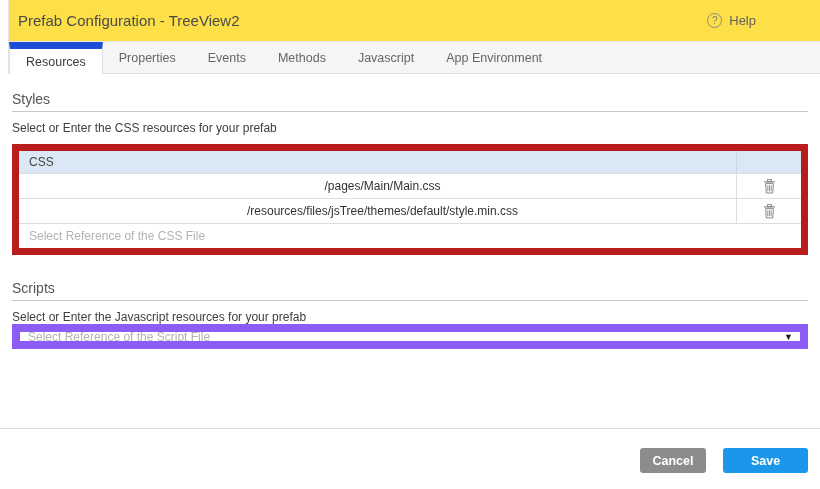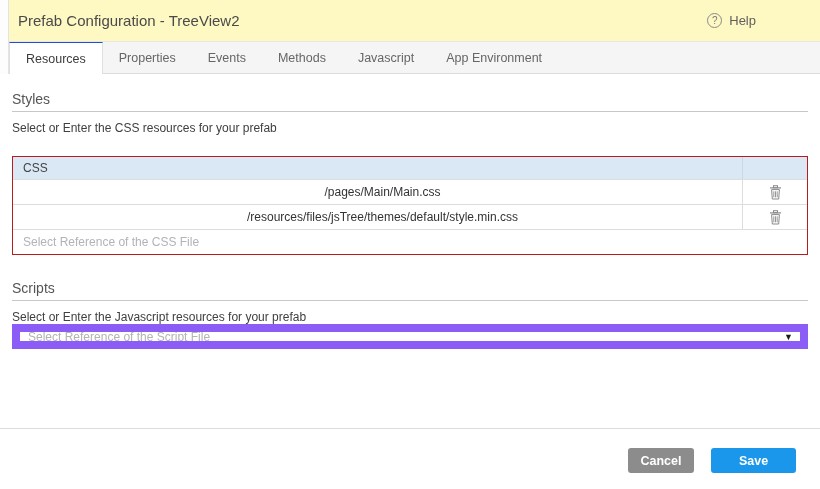--- a/index.html
+++ b/index.html
@@ -5,21 +5,21 @@
   * { margin:0; padding:0; box-sizing:border-box; }
   html,body { width:820px; height:489px; }
   body {
     font-family:"Liberation Sans", sans-serif;
     background:#fff; color:#333;
     position:relative; overflow:hidden;
     font-size:12px;
   }
   
   .titlebar {
-    height:42px; background:#fef9c3;
+    height:42px; background:#fde047;
     border-bottom:1px solid #e7e7e7;
     display:flex; align-items:center; justify-content:space-between;
     padding:0 64px 0 18px;
   }
   .title { font-size:15px; color:#4a4a4a; }
   .help { display:flex; align-items:center; gap:7px; color:#5f5f5f; font-size:13px; cursor:pointer; }
   .help-circle {
     width:15px; height:15px; border:1.4px solid #8a8a8a; border-radius:50%;
     display:flex; align-items:center; justify-content:center;
     font-size:10px; color:#7a7a7a; line-height:1;
@@ -33,32 +33,32 @@
   .tabbar {
     height:32px; background:#f5f5f5; border-bottom:1px solid #ddd;
     display:flex; align-items:stretch; padding-left:9px;
   }
   .tab {
     padding:0 16px; font-size:12.5px; color:#666;
     display:flex; align-items:center; cursor:pointer; white-space:nowrap;
   }
   .tab.active {
     background:#fff; color:#3c3c3c;
-    border-top:1px solid #1d4ed8;
+    border-top:7px solid #1d4ed8;
     border-left:1px solid #e0e0e0; border-right:1px solid #e0e0e0;
     margin-bottom:-1px; position:relative; z-index:2;
   }
   
   .content { padding:0 12px; }
   .section-heading {
     margin-top:17px; font-size:14px; font-weight:400; color:#555;
     padding-bottom:4px; border-bottom:1px solid #c8c8c8;
   }
   .section-subtitle { margin-top:9px; font-size:12px; color:#404040; }
-  .res-table { margin-top:21px; border:1px solid #b91c1c; }
+  .res-table { margin-top:9px; border:7px solid #b91c1c; }
   .thead {
     background:#d9e8f4; height:22px; display:flex; align-items:center;
     font-size:12px; color:#444;
   }
   .thead .cell-main { padding-left:10px; }
   .thead .cell-action { border-left:1px solid #c9d7e3; height:100%; }
   .trow {
     height:25px; border-top:1px solid #ddd; display:flex; align-items:center;
     background:#fff; font-size:12px; color:#333;text-align:center;
   }
@@ -82,21 +82,21 @@
   }
   .combo input {
     flex:1; height:100%; border:none; outline:none;
     font-family:"Liberation Sans", sans-serif;
     font-size:12px; color:#333; padding-left:8px;
   }
   .combo .arrow { font-size:9px; color:#1b1b1b; padding:0 7px 0 4px; cursor:pointer; }
   
   .footer-divider { position:absolute; left:0; right:0; top:428px; border-top:1px solid #dcdcdc; }
   .footer {
-    position:absolute; top:448px; right:24px;
+    position:absolute; top:448px; right:12px;
     display:flex; gap:17px;
   }
   .btn {
     height:25px; border:none; border-radius:3px; cursor:pointer;
     font-family:"Liberation Sans", sans-serif;
     font-size:12.5px; font-weight:700; color:#fff;
     display:flex; align-items:center; justify-content:center;
   }
   .btn-cancel { width:66px; background:#8c8c8c; }
   .btn-save  { width:85px; background:#1a96ea;text-align:center; }

